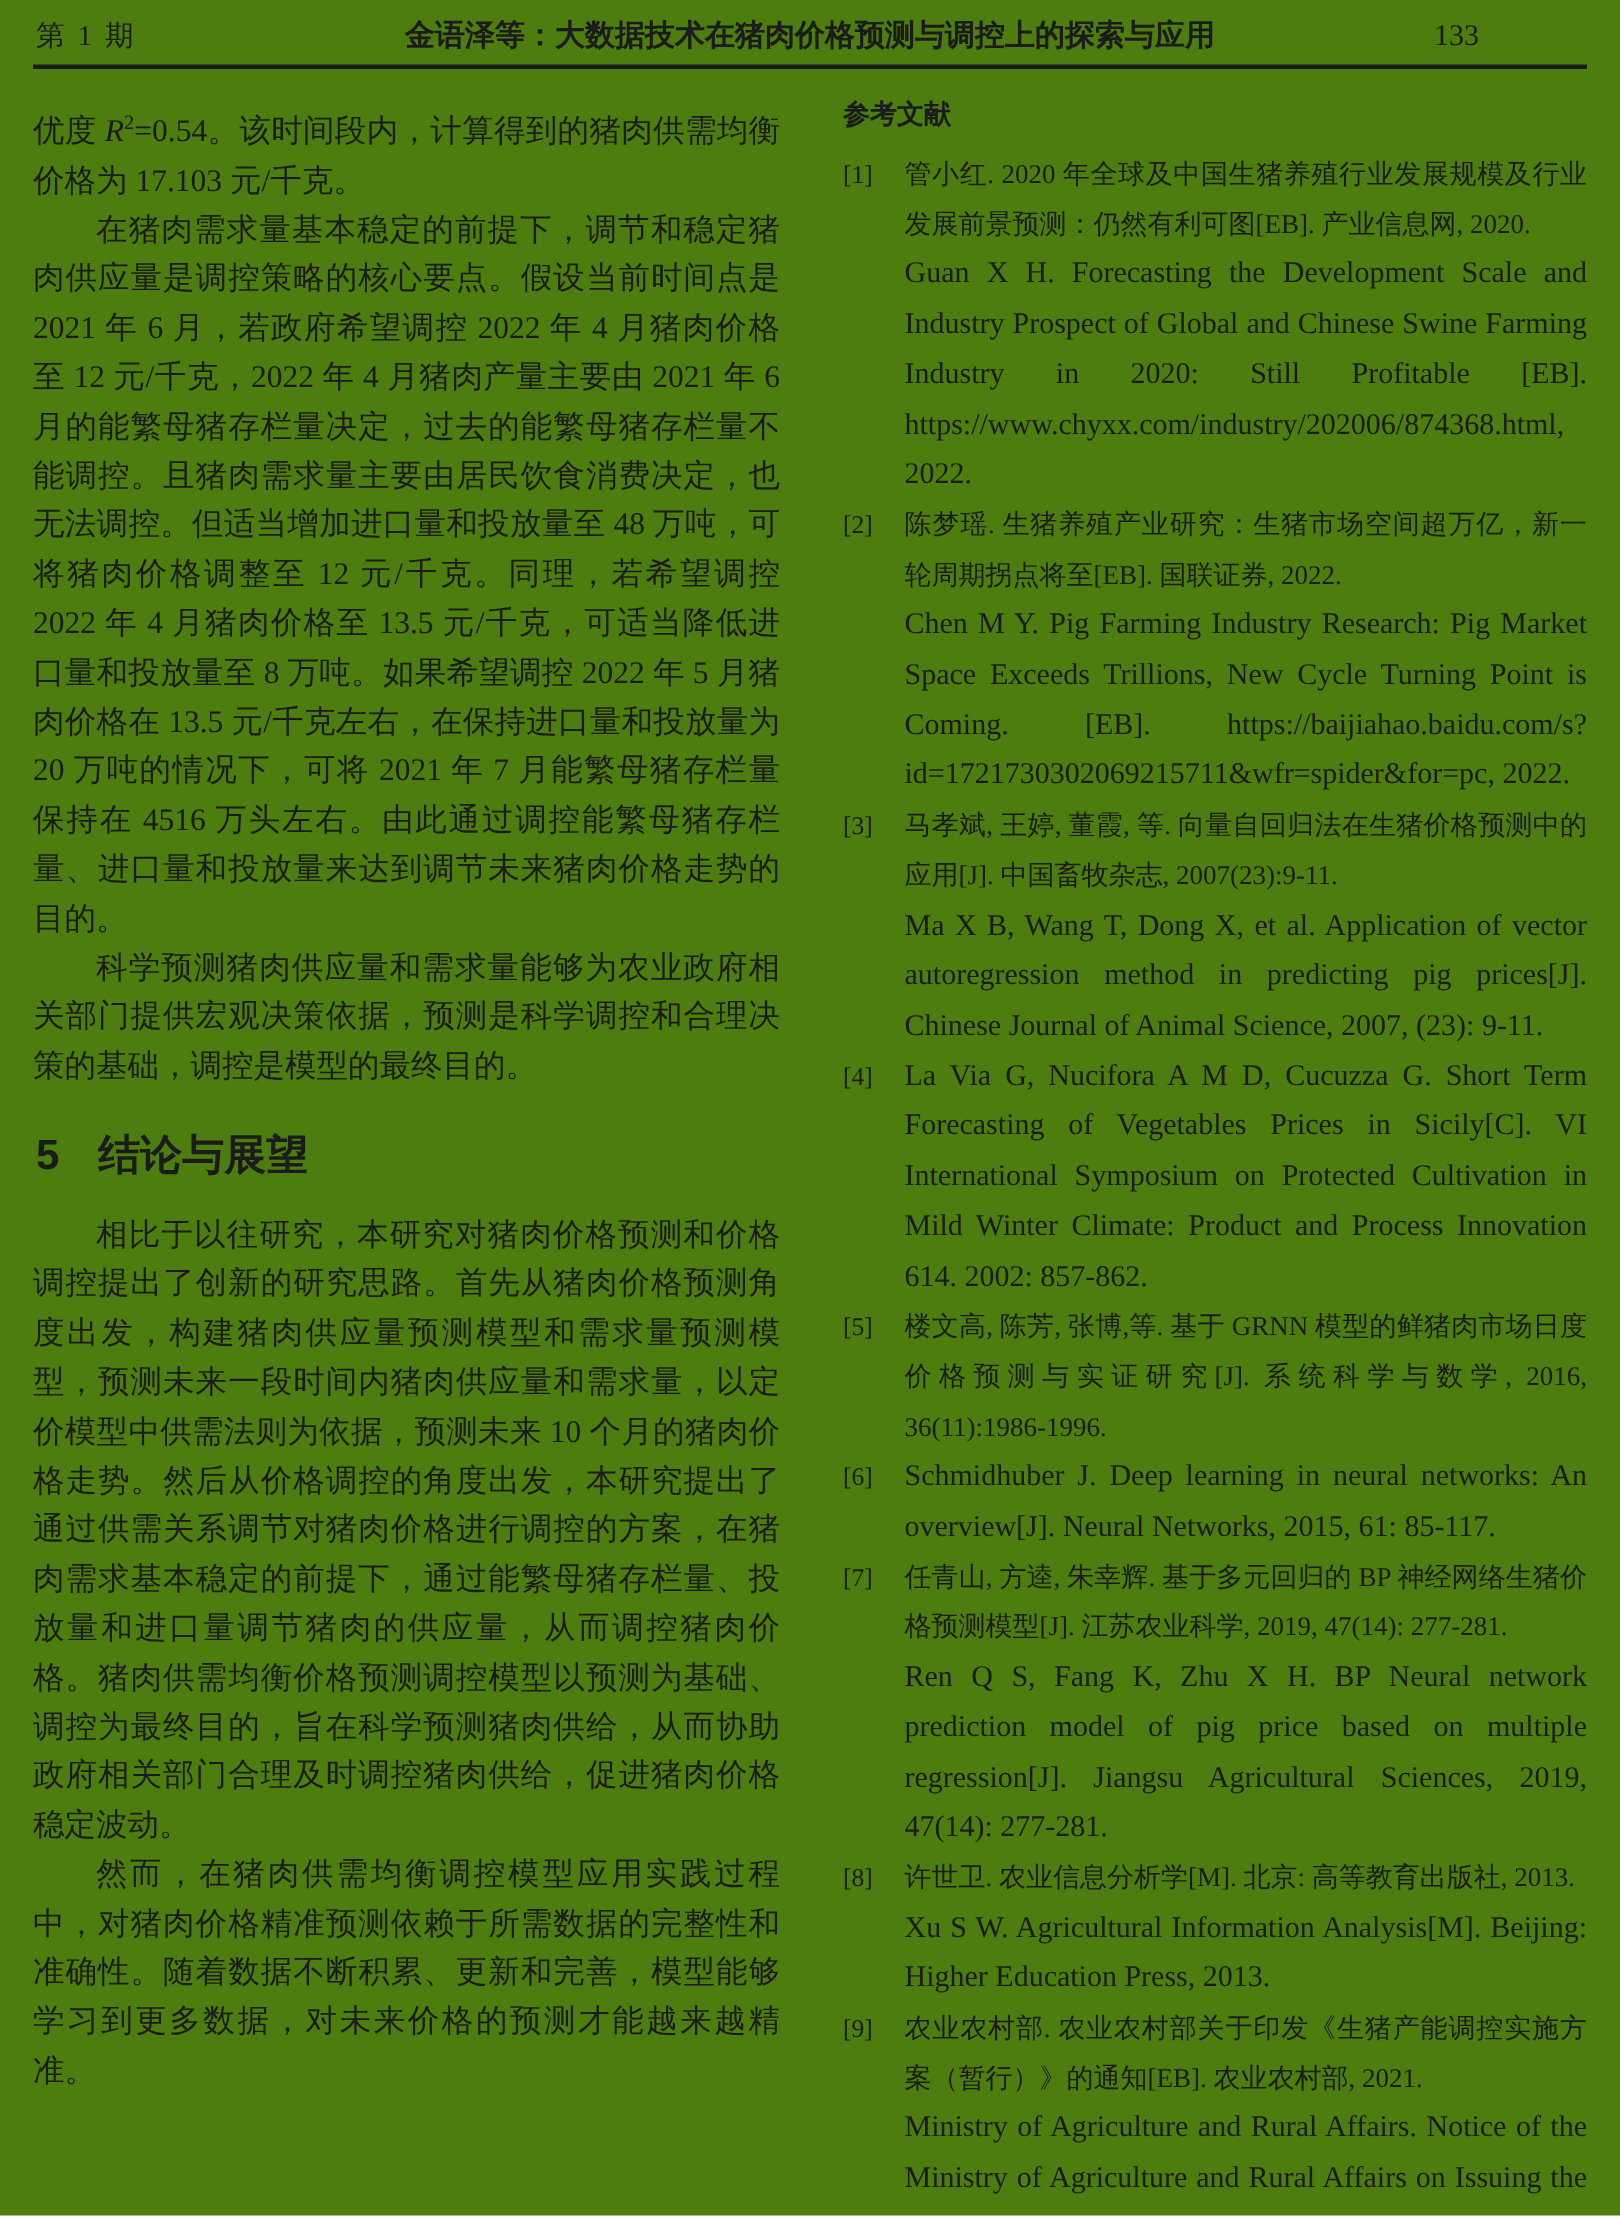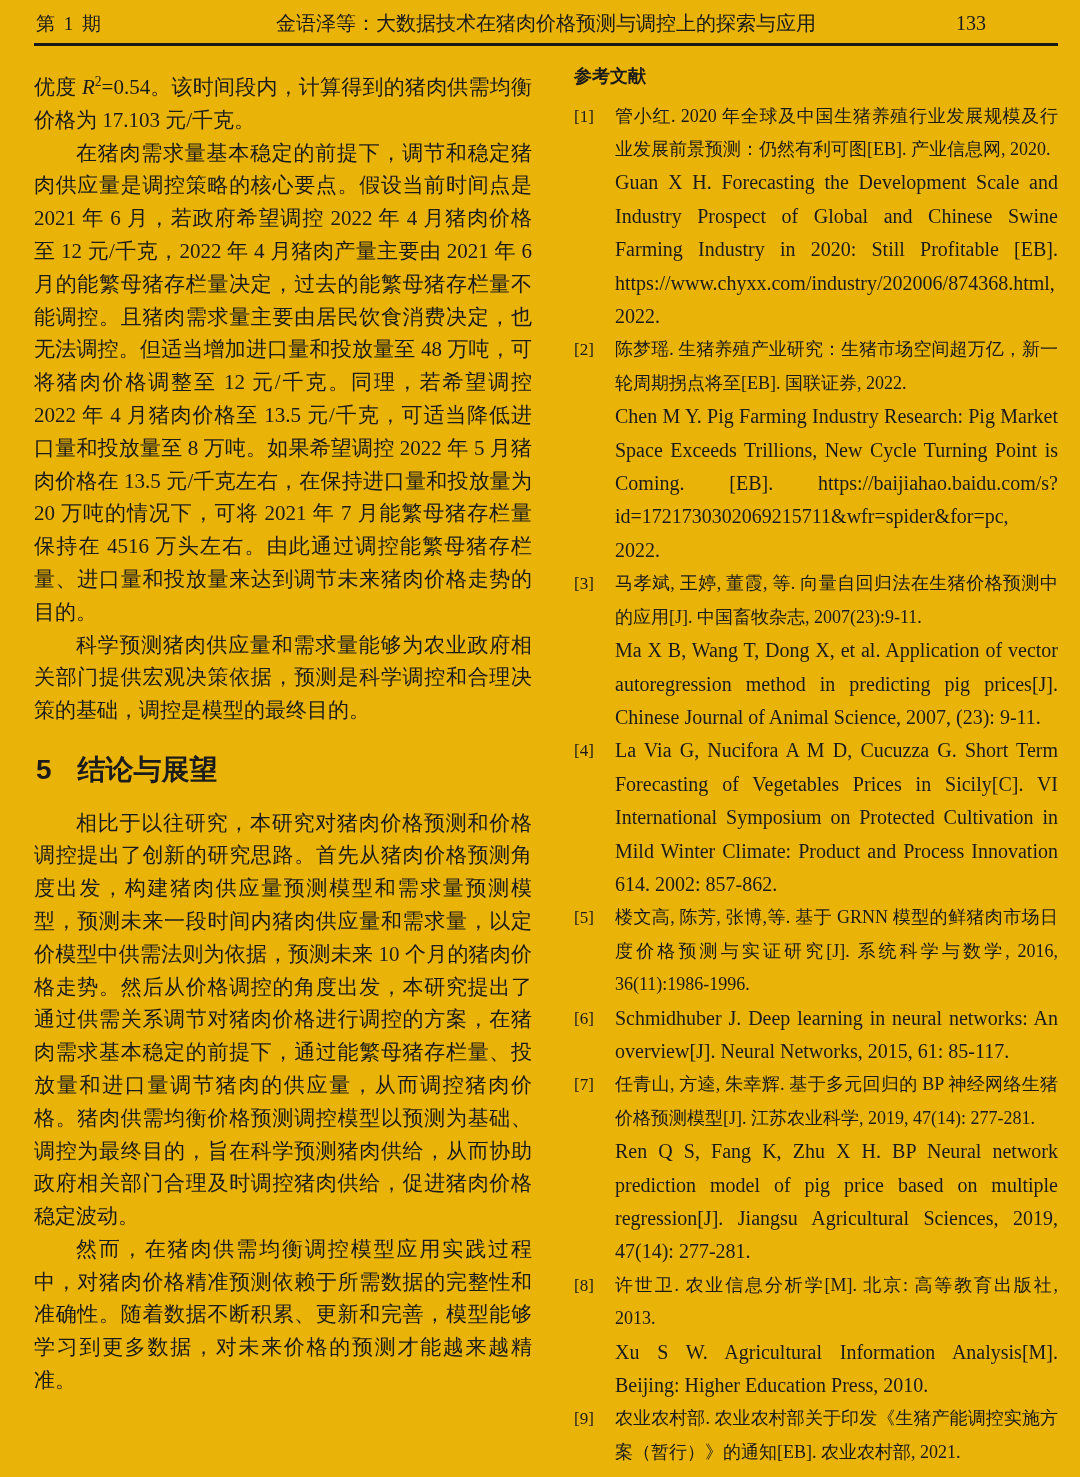--- a/index.html
+++ b/index.html
@@ -5,43 +5,43 @@
   html, body {
     margin: 0;
     padding: 0;
     background: #f4f4f4;
   }
   .page {
     position: relative;
     width: 1080px;
     height: 1477px;
     margin: 0 auto;
-    background: #eab308;
+    background: #4d7c0f;
     color: #1b1b1b;
     box-sizing: border-box;
-    padding: 8px 22px 0 34px;
+    padding: 8px 22px 0 22px;
     overflow: hidden;
     font-family: "Liberation Serif", serif;
   }
   
   .page-header {
     display: flex;
     align-items: baseline;
     padding: 2px 2px 4px 2px;
   }
   .issue-label {
     width: 170px;
     font-size: 19px;
     letter-spacing: 2px;
   }
   .running-title {
     flex: 1;
     text-align: center;
     font-family: "Liberation Sans", sans-serif;
-    font-weight: 400;
+    font-weight: 700;
     font-size: 20px;
   }
   .page-number {
     width: 170px;
     text-align: center;
     font-size: 20px;
   }
   .header-rule {
     height: 3px;
     background: #1a1a1a;
@@ -183,21 +183,21 @@
     <div class="ref-body">
               <div class="ref-line zh">任青山, 方逵, 朱幸辉. 基于多元回归的 BP 神经网络生猪价格预测模型[J]. 江苏农业科学, 2019, 47(14): 277-281.</div>
               <div class="ref-line en">Ren Q S, Fang K, Zhu X H. BP Neural network prediction model of pig price based on multiple regression[J]. Jiangsu Agricultural Sciences, 2019, 47(14): 277-281.</div>
             </div>
   </div>
 
   <div class="ref">
     <span class="ref-label">[8]</span>
     <div class="ref-body">
               <div class="ref-line zh">许世卫. 农业信息分析学[M]. 北京: 高等教育出版社, 2013.</div>
-              <div class="ref-line en">Xu S W. Agricultural Information Analysis[M]. Beijing: Higher Education Press, 2010.</div>
+              <div class="ref-line en">Xu S W. Agricultural Information Analysis[M]. Beijing: Higher Education Press, 2013.</div>
             </div>
   </div>
 
   <div class="ref">
     <span class="ref-label">[9]</span>
     <div class="ref-body">
               <div class="ref-line zh">农业农村部. 农业农村部关于印发《生猪产能调控实施方案（暂行）》的通知[EB]. 农业农村部, 2021.</div>
               <div class="ref-line en">Ministry of Agriculture and Rural Affairs. Notice of the Ministry of Agriculture and Rural Affairs on Issuing the Implementation Plan for</div>
             </div>
   </div>

